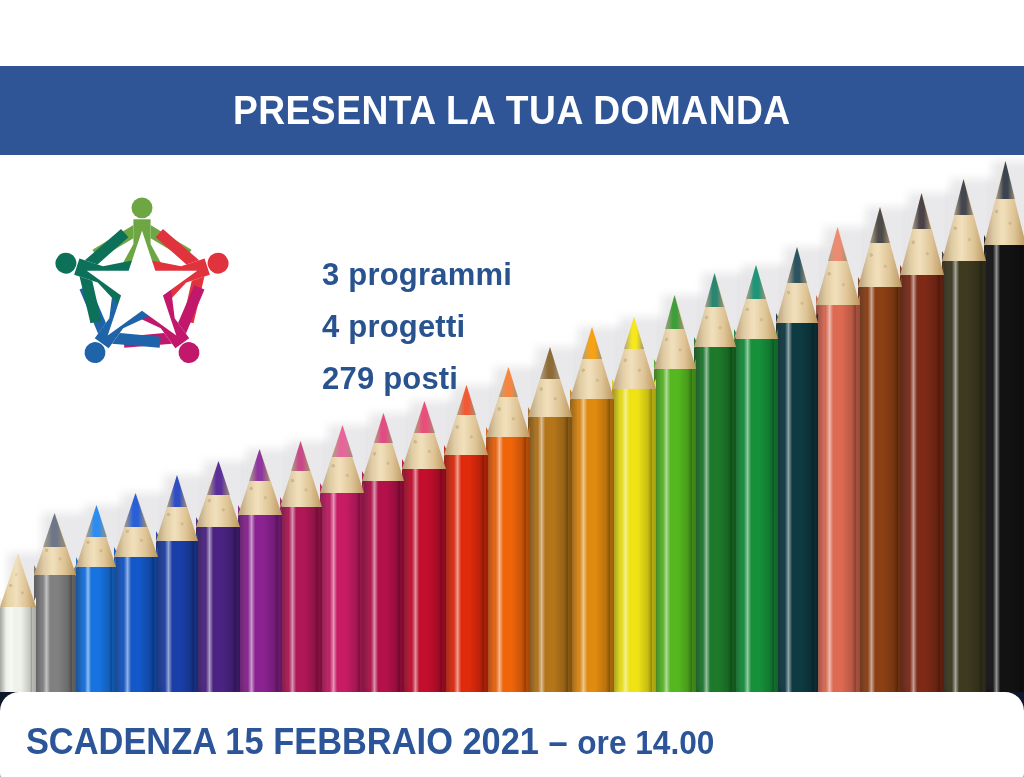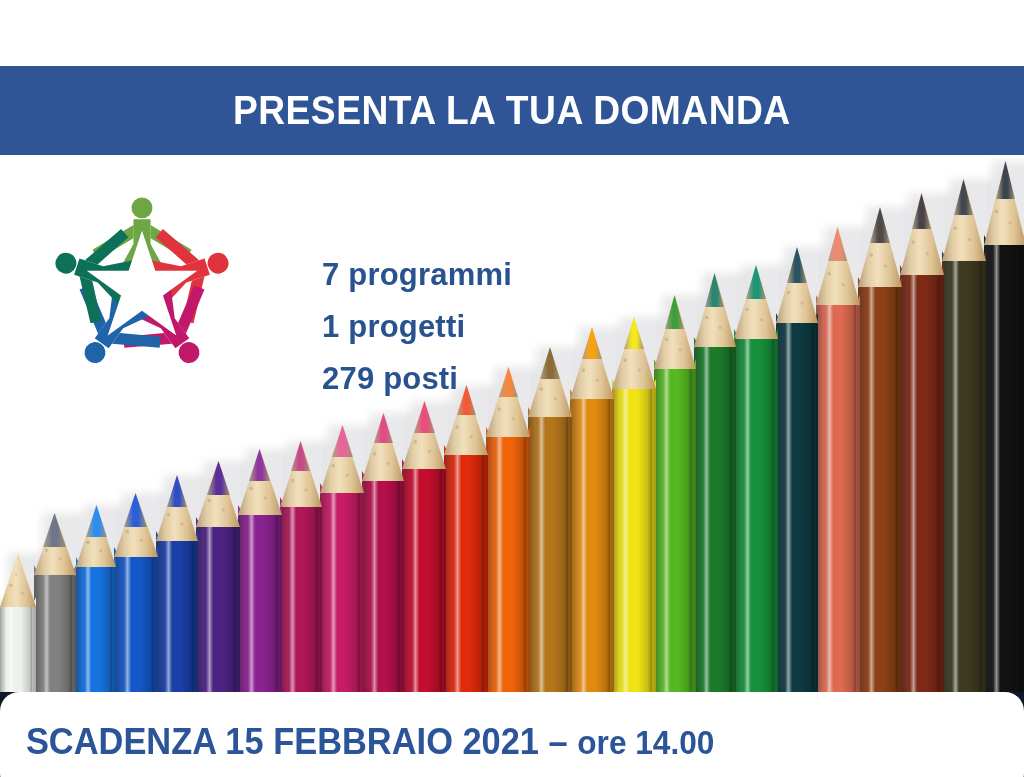--- a/index.html
+++ b/index.html
@@ -405,22 +405,22 @@
               <path d="M 9,-66 L 52,-40 L 46,-30 L 9,-52 Z" fill="#0D7058"></path>
             </g>
           </g>
 
           <path d="M 0,-60 L 14,-18 L 58,-18 L 22,8 L 36,50 L 0,24 L -36,50 L -22,8 L -58,-18 L -14,-18 Z" fill="#ffffff"></path>
         </g>
       </svg>
     </div>
 
     <div class="info">
-      <div>7 programmi</div>
-      <div>1 progetti</div>
+      <div>3 programmi</div>
+      <div>4 progetti</div>
       <div>279 posti</div>
     </div>
 
   </div>
 
   <div class="bottom-white">
     <div class="deadline">
       <span>SCADENZA 15 FEBBRAIO 2021 – </span><span class="ore">ore 14.00</span>
     </div>
   </div>

